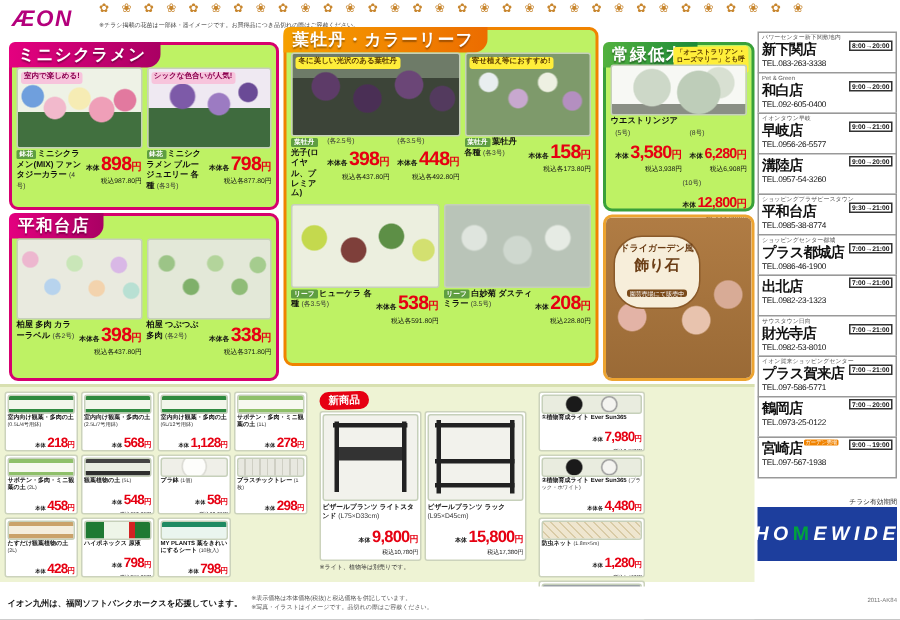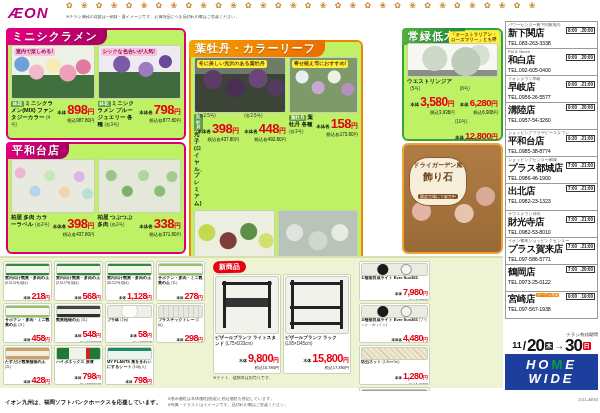--- a/index.html
+++ b/index.html
@@ -20,21 +20,21 @@
 .sec-orange{border-color:#f08300}
 .sec-green{border-color:#39a03a}
 .ribbon{position:absolute;top:-2px;left:-2px;color:#fff;font-weight:900;font-size:11px;
   padding:1px 9px 1px 6px;border-radius:4px 0 9px 0;letter-spacing:1px;white-space:nowrap;
   text-shadow:0 1px 1px rgba(0,0,0,.35)}
 .ribbon.pink{background:linear-gradient(90deg,#e4007f,#a90063)}
 .ribbon.orange{background:linear-gradient(90deg,#f6a000,#ec6c00)}
 .ribbon.green{background:linear-gradient(90deg,#52b13e,#1c8a38)}
 #sec1{left:6px;top:28px;width:180px;height:112px}
 #sec2{left:6px;top:142px;width:180px;height:112px}
-#sec3{left:189px;top:40px;width:174px;height:226px}
+#sec3{left:189px;top:18px;width:210px;height:226px}
 #sec4{left:402px;top:28px;width:101px;height:113px;padding-top:13px}
 
 .prod-grid{display:flex;gap:3px;height:100%;flex-wrap:wrap;align-content:flex-start}
 .prod{flex:1 1 46%;display:flex;flex-direction:column;min-width:0}
 .ph{position:relative;border:1px solid #c6d0ba;border-radius:2px;height:54px;overflow:hidden}
 #sec3 .ph{height:56px}
 #sec3 .prod:nth-child(1){flex:1 1 54%}
 #sec3 .prod:nth-child(2){flex:1 1 40%}
 #sec4 .ph{height:34px}
 .pbadge{position:absolute;top:2px;left:2px;background:#ffee3a;color:#5a3a00;font-size:5px;
@@ -83,22 +83,22 @@
 .sbadge{background:#f08300;color:#fff;font-size:3.5px;padding:0 1px;border-radius:1px}
 .shours{margin-left:auto;border:1px solid #333;font-size:4.5px;padding:0 1px;font-weight:bold;white-space:nowrap}
 .stel{font-size:5.5px;letter-spacing:-.2px;white-space:nowrap}
 #period{position:absolute;left:505px;top:332px;width:93px;text-align:right}
 .period-label{font-size:4.5px;color:#333}
 .date{display:flex;align-items:center;justify-content:center;font-weight:900;gap:1px;line-height:1}
 .d-mon{font-size:9px}.d-sla{font-size:12px}.d-big{font-size:17px;letter-spacing:-1px}
 .d-day{font-size:6px;color:#fff;padding:1px 1px;border-radius:1px}
 .d-day.blk{background:#333}.d-day.red{background:#e60012}
 .d-arrow{font-size:10px}
-#hwlogo{position:absolute;left:505px;top:354px;width:93px;height:36px;background:#1d3e9d;color:#fff;
-  display:flex;flex-direction:column;justify-content:center;align-items:center;
+#hwlogo{position:absolute;left:505px;top:338px;width:93px;height:36px;background:#1d3e9d;color:#fff;
+  display:flex;flex-direction:row;justify-content:center;align-items:center;
   font-weight:900;font-style:italic;letter-spacing:3px;font-size:13px;line-height:1.05}
 #hwlogo .mtn{color:#00a33e;font-style:normal}
 #flyer-code{position:absolute;left:505px;top:397px;width:93px;text-align:right;font-size:4px;color:#777}
 
 
 #bottomband{position:absolute;left:0;top:256px;width:503px;height:132px;background:#eef3d4;
   border-top:2px solid #d8e0b0;display:flex;gap:4px;padding:3px}
 .zone{display:flex;flex-wrap:wrap;gap:2px;align-content:flex-start}
 #zoneA{width:206px}
 #zoneBwrap{width:142px;position:relative;padding-top:13px}

